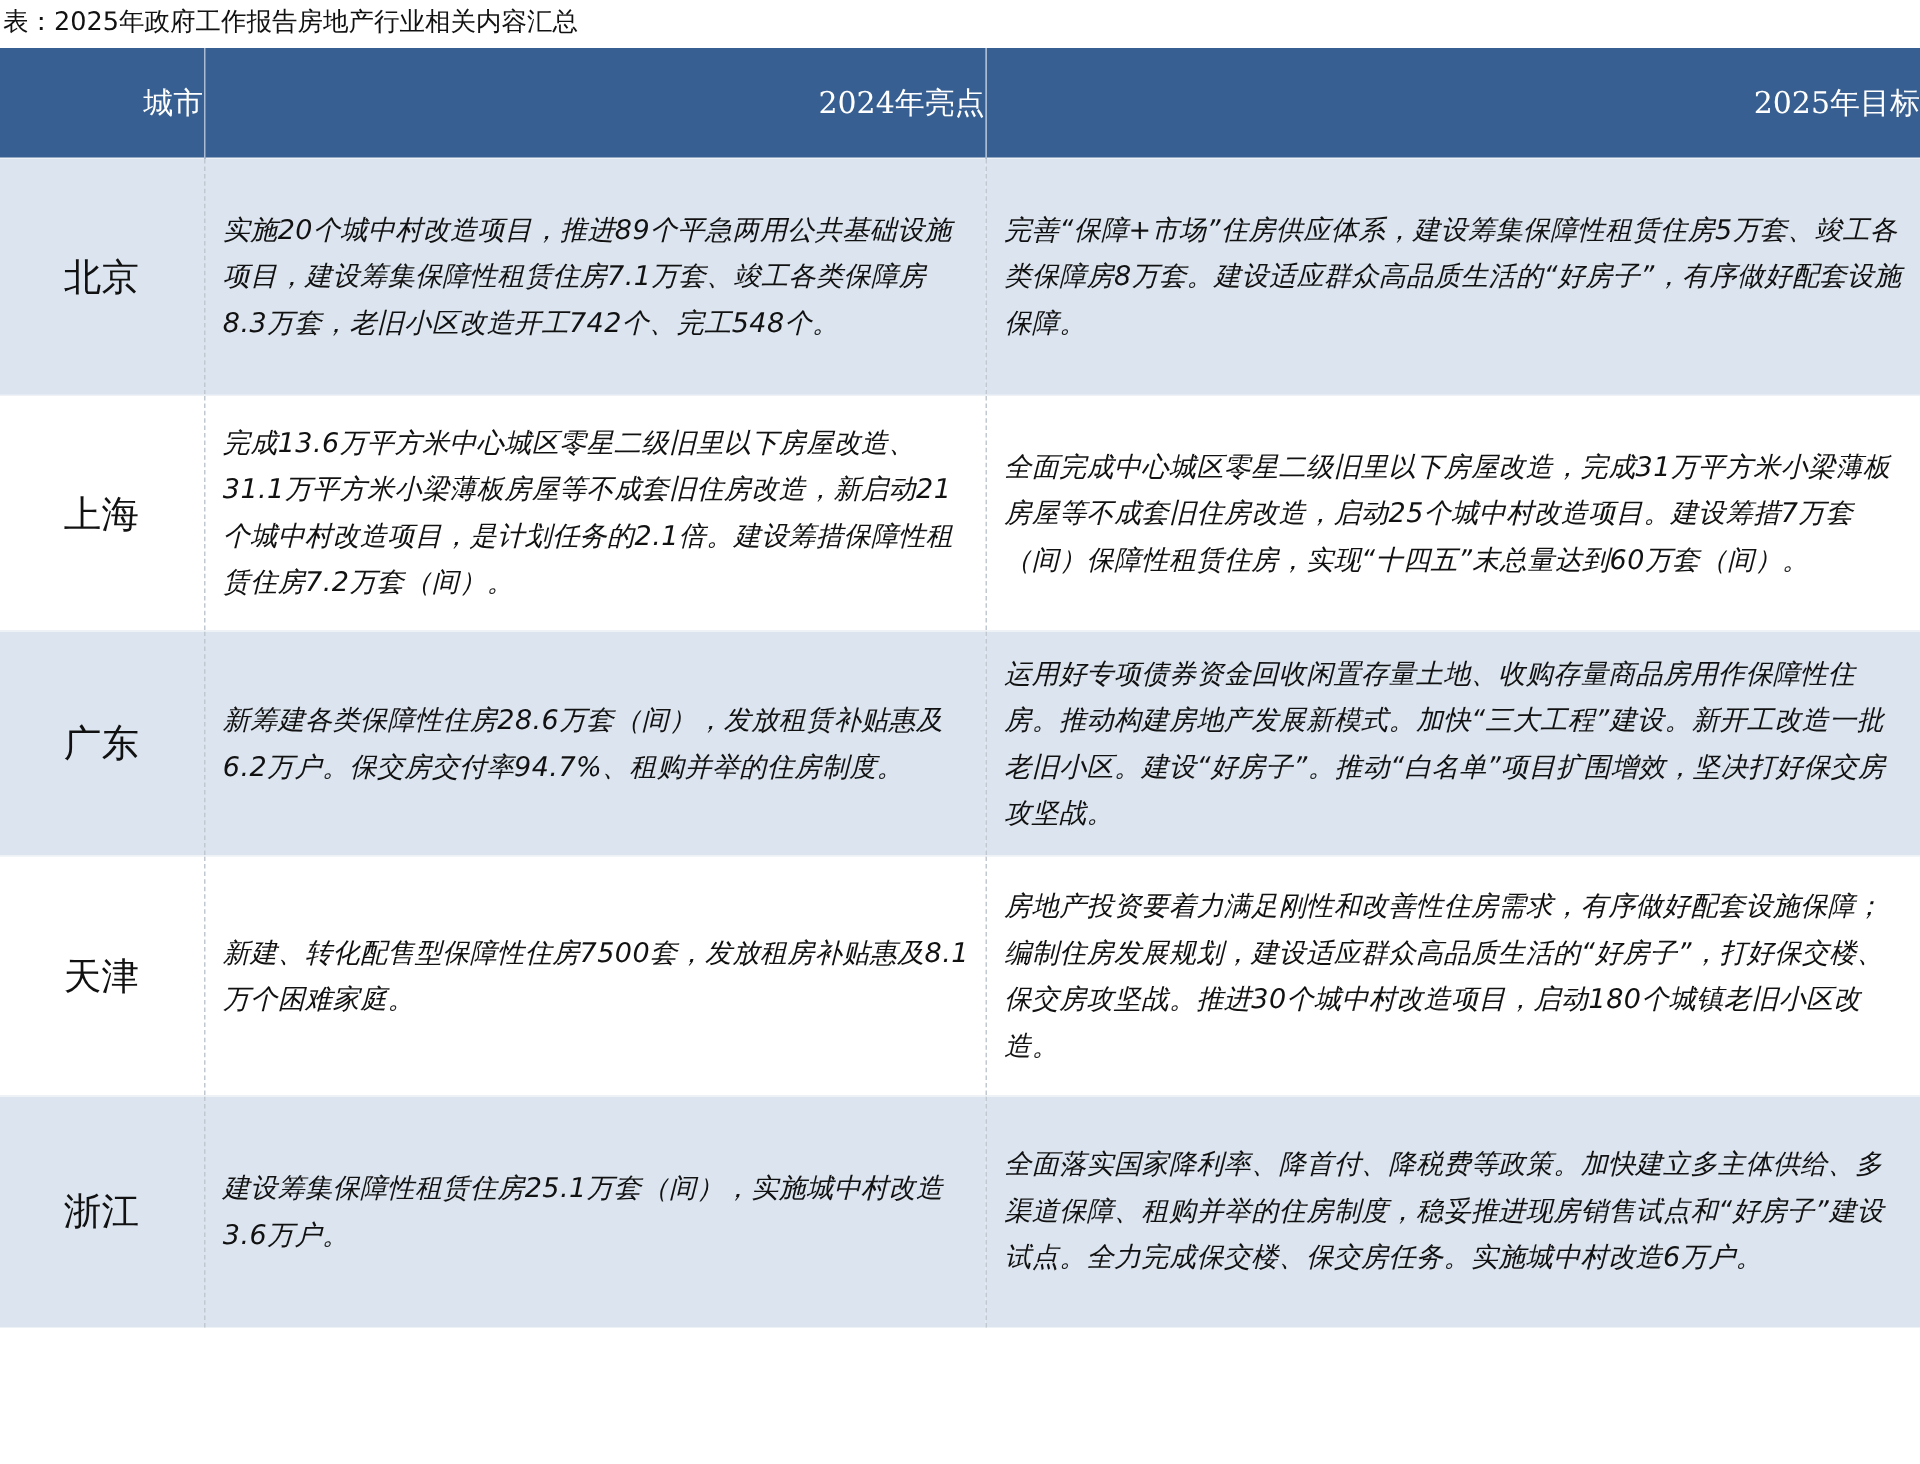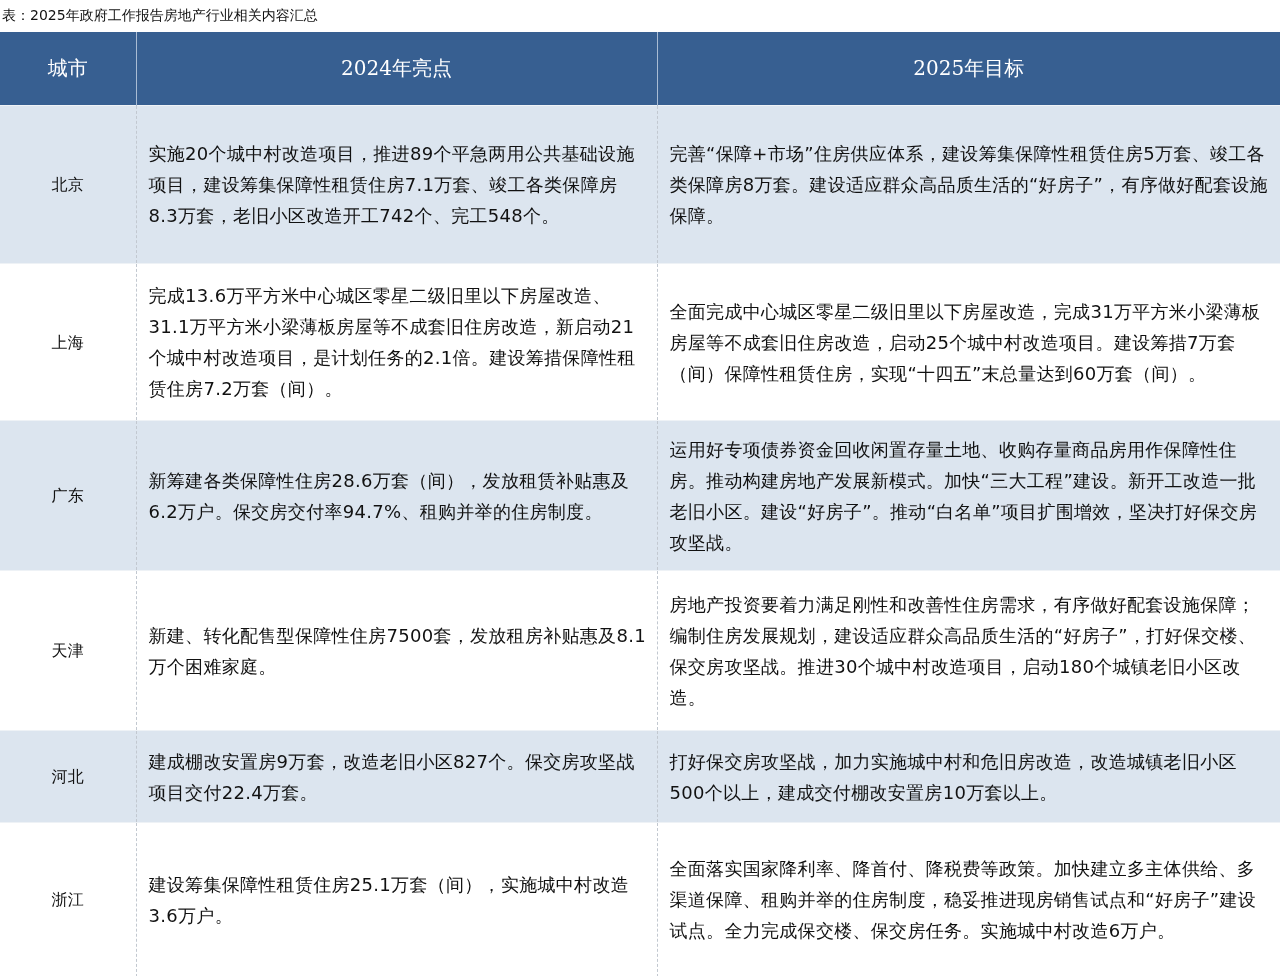--- a/index.html
+++ b/index.html
@@ -1,26 +1,26 @@
 <!DOCTYPE html>
 <html><head>
   <meta charset="utf-8">
   <style>
     html, body { margin: 0; padding: 0; background: #ffffff; }
     body { width: 1280px; height: 976px; overflow: hidden; font-family: "DejaVu Sans", "Liberation Sans", sans-serif; color: #111; }
-    .caption { height: 32px; line-height: 30px; font-size: 14px; padding-left: 2px; color: #111; white-space: nowrap; }
+    .caption { height: 32px; line-height: 30px; font-size: 17px; padding-left: 2px; color: #111; white-space: nowrap; }
     table { border-collapse: collapse; width: 1280px; table-layout: fixed; }
     col.c1 { width: 136px; }
     col.c2 { width: 521px; }
     col.c3 { width: 623px; }
-    thead th { background: #375f91; color: #ffffff; font-family: "DejaVu Serif", "Liberation Serif", serif; font-weight: normal; font-size: 20px; height: 73px; padding: 0; text-align: center; border-right: 1px solid #a9bcd4; }
+    thead th { background: #375f91; color: #ffffff; font-family: "DejaVu Serif", "Liberation Serif", serif; font-weight: normal; font-size: 20px; height: 73px; padding: 0; text-align: right; border-right: 1px solid #a9bcd4; }
     thead th:last-child { border-right: none; }
     tbody td { font-size: 18px; line-height: 31px; padding: 0 10px 0 12px; vertical-align: middle; letter-spacing: 0.3px; }
-    tbody td.city { text-align: center; font-size: 16px; padding: 16px; }
-    tbody td + td { border-left: 1px dashed #c2c8d0; }
+    tbody td.city { text-align: center; font-size: 25px; padding: 16px; }
+    tbody td + td { border-left: 1px dashed #c2c8d0; font-style: italic; }
     tbody tr:nth-child(odd) td { background: #dce5ef; }
     tbody tr:nth-child(even) td { background: #ffffff; }
     tbody tr { border-top: 1px solid #eef2f6; }
     tr.r0 { height: 158px; }
     tr.r1 { height: 157px; }
     tr.r2 { height: 150px; }
     tr.r3 { height: 160px; }
     tr.r4 { height: 92px; }
     tr.r5 { height: 154px; }
   </style>
@@ -56,24 +56,19 @@
     <tr class="r2">
       <td class="city">广东</td>
       <td>新筹建各类保障性住房28.6万套（间），发放租赁补贴惠及6.2万户。保交房交付率94.7%、租购并举的住房制度。</td>
       <td>运用好专项债券资金回收闲置存量土地、收购存量商品房用作保障性住房。推动构建房地产发展新模式。加快“三大工程”建设。新开工改造一批老旧小区。建设“好房子”。推动“白名单”项目扩围增效，坚决打好保交房攻坚战。</td>
     </tr>
     <tr class="r3">
       <td class="city">天津</td>
       <td>新建、转化配售型保障性住房7500套，发放租房补贴惠及8.1万个困难家庭。</td>
       <td>房地产投资要着力满足刚性和改善性住房需求，有序做好配套设施保障；编制住房发展规划，建设适应群众高品质生活的“好房子”，打好保交楼、保交房攻坚战。推进30个城中村改造项目，启动180个城镇老旧小区改造。</td>
     </tr>
-    <tr class="r4">
-      <td class="city">河北</td>
-      <td>建成棚改安置房9万套，改造老旧小区827个。保交房攻坚战项目交付22.4万套。</td>
-      <td>打好保交房攻坚战，加力实施城中村和危旧房改造，改造城镇老旧小区500个以上，建成交付棚改安置房10万套以上。</td>
-    </tr>
     <tr class="r5">
       <td class="city">浙江</td>
       <td>建设筹集保障性租赁住房25.1万套（间），实施城中村改造3.6万户。</td>
       <td>全面落实国家降利率、降首付、降税费等政策。加快建立多主体供给、多渠道保障、租购并举的住房制度，稳妥推进现房销售试点和“好房子”建设试点。全力完成保交楼、保交房任务。实施城中村改造6万户。</td>
     </tr>
   </tbody>
 </table>
 
 </body></html>

